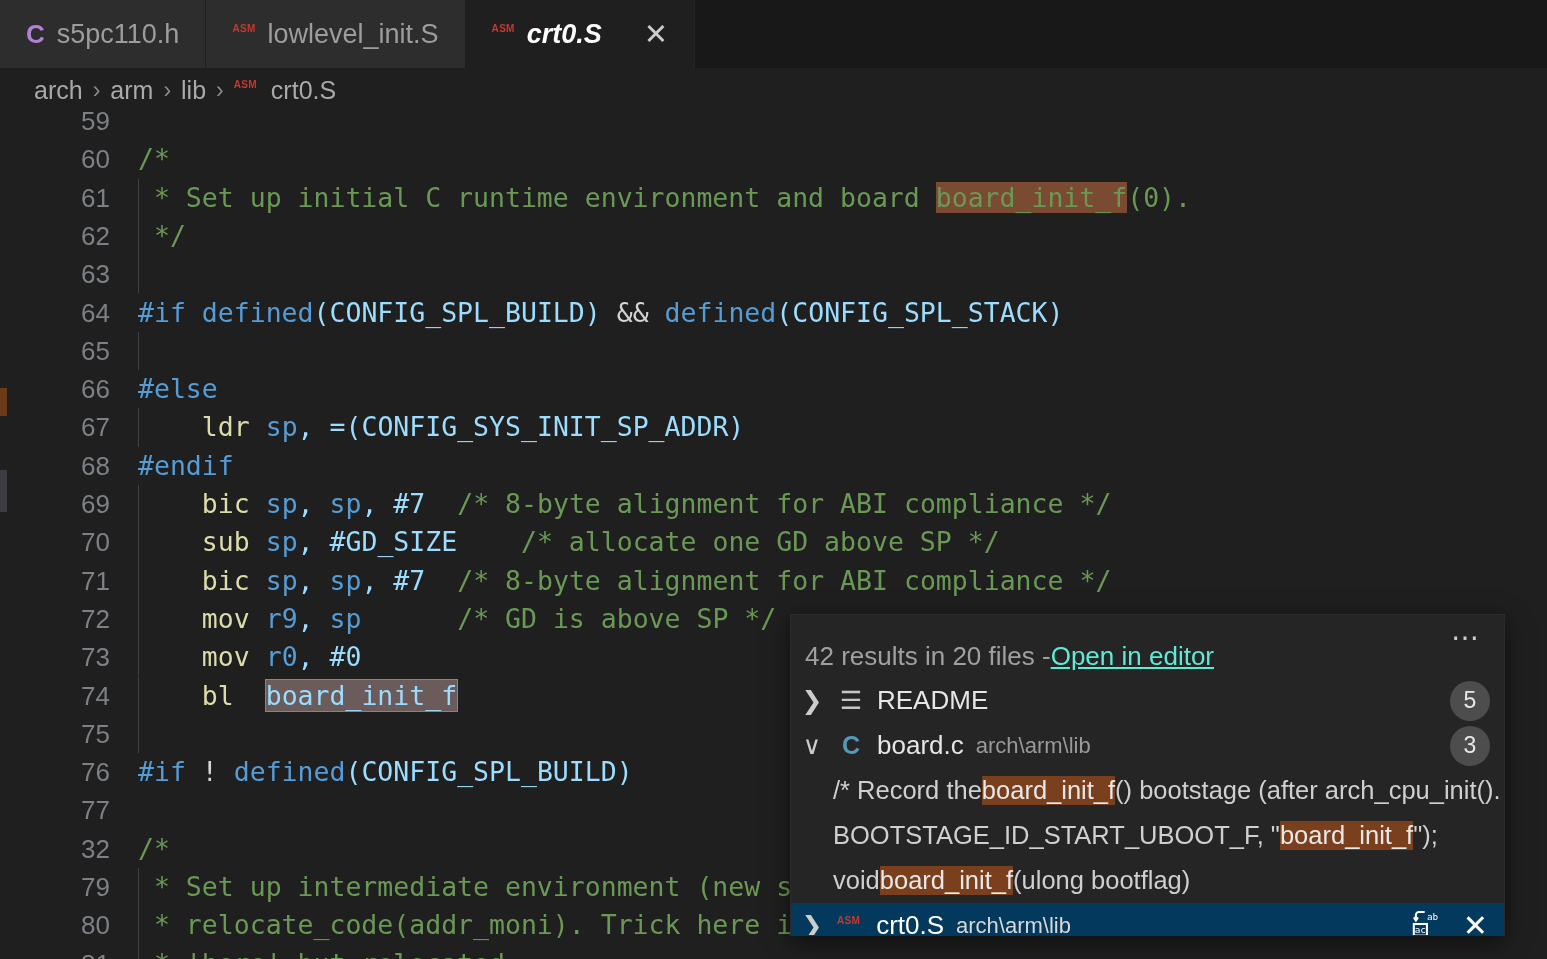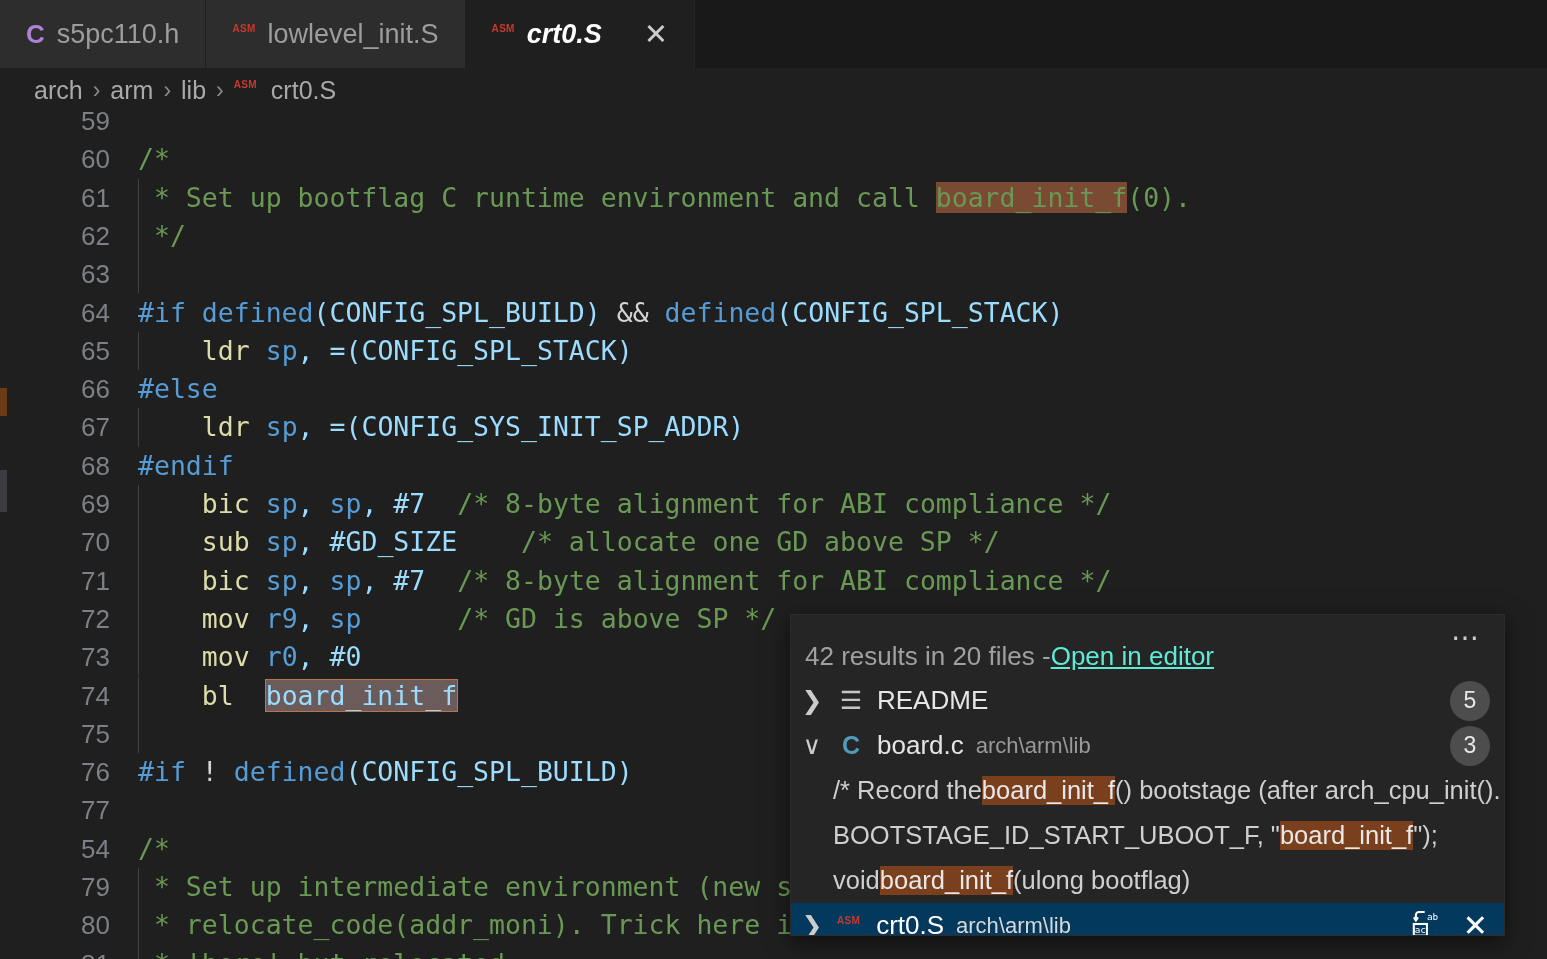--- a/index.html
+++ b/index.html
@@ -163,38 +163,38 @@
     </div>
 
   <div class="editor">
     <div class="ovr-ruler" id="ovr">
         <div class="ovr-mark" style="background: rgb(107, 58, 23); top: 276px; height: 28px;"></div>
         <div class="ovr-mark" style="background: rgb(60, 60, 66); top: 358px; height: 42px;"></div>
       </div>
     <div id="codelines">
         <div class="code-line" style="position: absolute; left: 0px; top: -10px; width: 1547px;"><span class="lno">59</span><span class="ltext"></span></div>
         <div class="code-line" style="position: absolute; left: 0px; top: 28.3px; width: 1547px;"><span class="lno">60</span><span class="ltext"><span class="c-com">/*</span></span></div>
-        <div class="code-line" style="position: absolute; left: 0px; top: 66.6px; width: 1547px;"><span class="lno">61</span><span class="iguide"></span><span class="ltext"><span class="c-com"> * Set up bootflag C runtime environment and call </span><span class="c-com hl-find">board_init_f</span><span class="c-com">(0).</span></span></div>
+        <div class="code-line" style="position: absolute; left: 0px; top: 66.6px; width: 1547px;"><span class="lno">61</span><span class="iguide"></span><span class="ltext"><span class="c-com"> * Set up initial C runtime environment and board </span><span class="c-com hl-find">board_init_f</span><span class="c-com">(0).</span></span></div>
         <div class="code-line" style="position: absolute; left: 0px; top: 104.9px; width: 1445px;"><span class="lno">62</span><span class="iguide"></span><span class="ltext"><span class="c-com"> */</span></span></div>
         <div class="code-line" style="position: absolute; left: 0px; top: 143.2px; width: 1547px;"><span class="lno">63</span><span class="iguide"></span><span class="ltext"></span></div>
         <div class="code-line" style="position: absolute; left: 0px; top: 181.5px; width: 1547px;"><span class="lno">64</span><span class="ltext"><span class="c-pre">#if </span><span class="c-pre">defined</span><span class="c-var">(</span><span class="c-var">CONFIG_SPL_BUILD</span><span class="c-var">) </span><span class="c-pln">&amp;&amp; </span><span class="c-pre">defined</span><span class="c-var">(</span><span class="c-var">CONFIG_SPL_STACK</span><span class="c-var">)</span></span></div>
-        <div class="code-line" style="position: absolute; left: 0px; top: 219.8px; width: 1547px;"><span class="lno">65</span><span class="iguide"></span><span class="ltext"><span class="c-pln">    </span><span class="c-ins">ldr</span><span class="c-pln"> </span><span class="c-reg">sp</span><span class="c-var">, </span><span class="c-var">=(CONFIG_SPL_STACK)</span></span></div>
+        <div class="code-line" style="position: absolute; left: 0px; top: 219.8px; width: 1547px;"><span class="lno">65</span><span class="iguide"></span></div>
         <div class="code-line" style="position: absolute; left: 0px; top: 258.1px; width: 1547px;"><span class="lno">66</span><span class="ltext"><span class="c-pre">#else</span></span></div>
         <div class="code-line" style="position: absolute; left: 0px; top: 296.4px; width: 1547px;"><span class="lno">67</span><span class="iguide"></span><span class="ltext"><span class="c-pln">    </span><span class="c-ins">ldr</span><span class="c-pln"> </span><span class="c-reg">sp</span><span class="c-var">, </span><span class="c-var">=(CONFIG_SYS_INIT_SP_ADDR)</span></span></div>
         <div class="code-line" style="position: absolute; left: 0px; top: 334.7px; width: 1547px;"><span class="lno">68</span><span class="ltext"><span class="c-pre">#endif</span></span></div>
         <div class="code-line" style="position: absolute; left: 0px; top: 373px; width: 1547px;"><span class="lno">69</span><span class="iguide"></span><span class="ltext"><span class="c-pln">    </span><span class="c-ins">bic</span><span class="c-pln"> </span><span class="c-reg">sp</span><span class="c-var">, </span><span class="c-reg">sp</span><span class="c-var">, </span><span class="c-var">#7</span><span class="c-pln">  </span><span class="c-com">/* 8-byte alignment for ABI compliance */</span></span></div>
         <div class="code-line" style="position: absolute; left: 0px; top: 411.3px; width: 1547px;"><span class="lno">70</span><span class="iguide"></span><span class="ltext"><span class="c-pln">    </span><span class="c-ins">sub</span><span class="c-pln"> </span><span class="c-reg">sp</span><span class="c-var">, </span><span class="c-var">#GD_SIZE</span><span class="c-pln">    </span><span class="c-com">/* allocate one GD above SP */</span></span></div>
         <div class="code-line" style="position: absolute; left: 0px; top: 449.6px; width: 1547px;"><span class="lno">71</span><span class="iguide"></span><span class="ltext"><span class="c-pln">    </span><span class="c-ins">bic</span><span class="c-pln"> </span><span class="c-reg">sp</span><span class="c-var">, </span><span class="c-reg">sp</span><span class="c-var">, </span><span class="c-var">#7</span><span class="c-pln">  </span><span class="c-com">/* 8-byte alignment for ABI compliance */</span></span></div>
         <div class="code-line" style="position: absolute; left: 0px; top: 487.9px; width: 1547px;"><span class="lno">72</span><span class="iguide"></span><span class="ltext"><span class="c-pln">    </span><span class="c-ins">mov</span><span class="c-pln"> </span><span class="c-reg">r9</span><span class="c-var">, </span><span class="c-reg">sp</span><span class="c-pln">      </span><span class="c-com">/* GD is above SP */</span></span></div>
         <div class="code-line" style="position: absolute; left: 0px; top: 526.2px; width: 1547px;"><span class="lno">73</span><span class="iguide"></span><span class="ltext"><span class="c-pln">    </span><span class="c-ins">mov</span><span class="c-pln"> </span><span class="c-reg">r0</span><span class="c-var">, </span><span class="c-var">#0</span></span></div>
         <div class="code-line" style="position: absolute; left: 0px; top: 564.5px; width: 1547px;"><span class="lno">74</span><span class="iguide"></span><span class="ltext"><span class="c-pln">    </span><span class="c-ins">bl</span><span class="c-pln">  </span><span class="c-var hl-cur">board_init_f</span></span></div>
         <div class="code-line" style="position: absolute; left: 0px; top: 602.8px; width: 1547px;"><span class="lno">75</span><span class="iguide"></span><span class="ltext"></span></div>
         <div class="code-line" style="position: absolute; left: 0px; top: 641.1px; width: 1547px;"><span class="lno">76</span><span class="ltext"><span class="c-pre">#if </span><span class="c-pln">! </span><span class="c-pre">defined</span><span class="c-var">(</span><span class="c-var">CONFIG_SPL_BUILD</span><span class="c-var">)</span></span></div>
         <div class="code-line" style="position: absolute; left: 0px; top: 679.4px; width: 1547px;"><span class="lno">77</span><span class="ltext"></span></div>
-        <div class="code-line" style="position: absolute; left: 0px; top: 717.7px; width: 1547px;"><span class="lno">54</span><span class="ltext"><span class="c-com">/*</span></span></div>
+        <div class="code-line" style="position: absolute; left: 0px; top: 717.7px; width: 1547px;"><span class="lno">32</span><span class="ltext"><span class="c-com">/*</span></span></div>
         <div class="code-line" style="position: absolute; left: 0px; top: 756px; width: 1547px;"><span class="lno">79</span><span class="iguide"></span><span class="ltext"><span class="c-com"> * Set up intermediate environment (new sp and gd) and call</span></span></div>
         <div class="code-line" style="position: absolute; left: 0px; top: 794.3px; width: 1547px;"><span class="lno">80</span><span class="iguide"></span><span class="ltext"><span class="c-com"> * relocate_code(addr_moni). Trick here is that we'll return</span></span></div>
         <div class="code-line" style="position: absolute; left: 0px; top: 832.6px; width: 1547px;"><span class="lno">81</span><span class="iguide"></span><span class="ltext"><span class="c-com"> * 'here' but relocated.</span></span></div>
       </div>
   </div>
 
   <div class="peek">
     <div class="peek-more">⋯</div>
     <div class="peek-head">
       <span>42 results in 20 files - </span>

